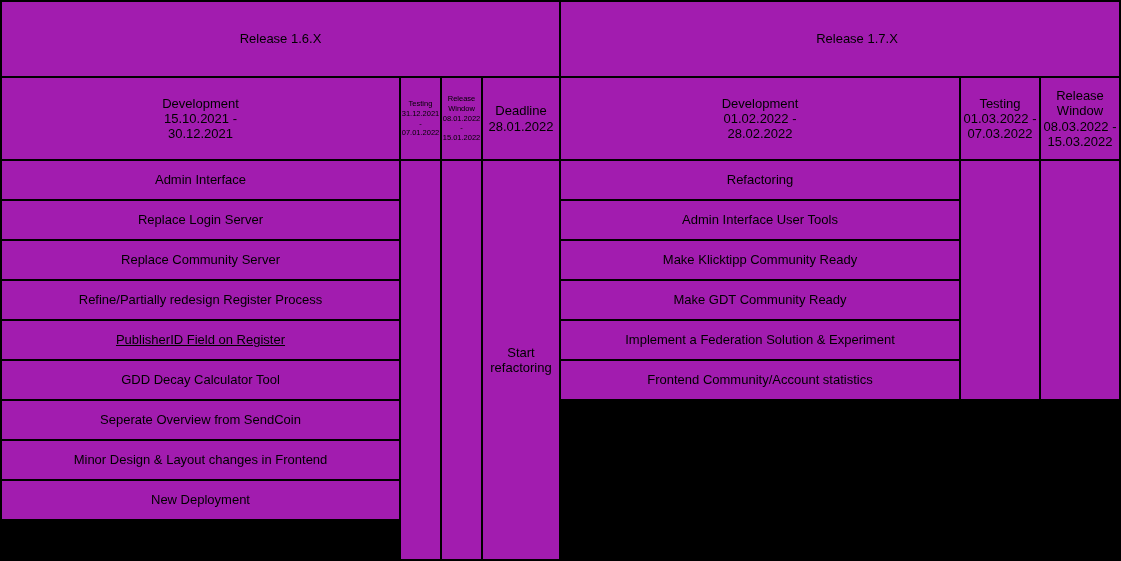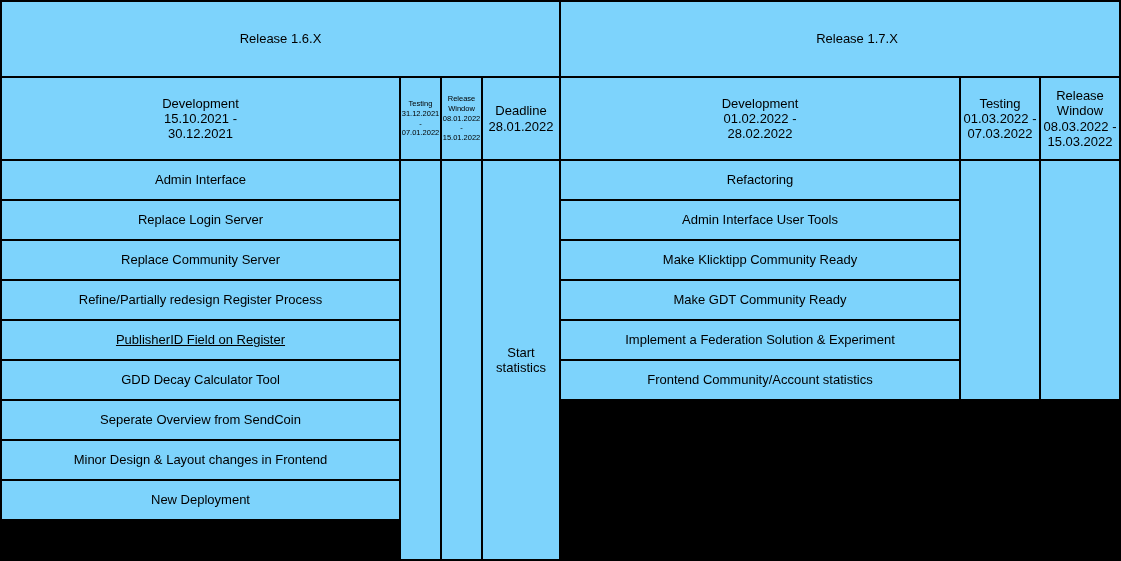--- a/index.html
+++ b/index.html
@@ -14,21 +14,21 @@
     height: 561px;
     box-sizing: border-box;
     background: #000000;           
     display: grid;
     grid-template-columns: 397px 39px 39px 76px 398px 78px 78px;
     grid-template-rows: 74px 81px repeat(10, 38px);
     gap: 2px;
     padding: 2px;
   }
   .cell {
-    background: #7dd3fc;
+    background: #a21caf;
     color: #000000;
     display: flex;
     align-items: center;
     justify-content: center;
     text-align: center;
     font-size: 13px;
     line-height: 1.16;
     white-space: pre-line;
     overflow: hidden;
   }
@@ -80,21 +80,21 @@
   <div class="cell" style="grid-column:1; grid-row:6;">Refine/Partially redesign Register Process</div>
   <div class="cell" style="grid-column:1; grid-row:7;text-decoration:underline;">PublisherID Field on Register</div>
   <div class="cell" style="grid-column:1; grid-row:8;">GDD Decay Calculator Tool</div>
   <div class="cell" style="grid-column:1; grid-row:9;">Seperate Overview from SendCoin</div>
   <div class="cell" style="grid-column:1; grid-row:10;">Minor Design &amp; Layout changes in Frontend</div>
   <div class="cell" style="grid-column:1; grid-row:11;">New Deployment</div>
 
   <div class="cell" style="grid-column:2; grid-row:3/13;"></div>
   <div class="cell" style="grid-column:3; grid-row:3/13;"></div>
   <div class="cell" style="grid-column:4; grid-row:3/13;">Start
-statistics</div>
+refactoring</div>
 
   <div class="cell" style="grid-column:5; grid-row:3;">Refactoring</div>
   <div class="cell" style="grid-column:5; grid-row:4;">Admin Interface User Tools</div>
   <div class="cell" style="grid-column:5; grid-row:5;">Make Klicktipp Community Ready</div>
   <div class="cell" style="grid-column:5; grid-row:6;">Make GDT Community Ready</div>
   <div class="cell" style="grid-column:5; grid-row:7;">Implement a Federation Solution &amp; Experiment</div>
   <div class="cell" style="grid-column:5; grid-row:8;">Frontend Community/Account statistics</div>
 
   <div class="cell" style="grid-column:6; grid-row:3/9;"></div>
   <div class="cell" style="grid-column:7; grid-row:3/9;"></div>

